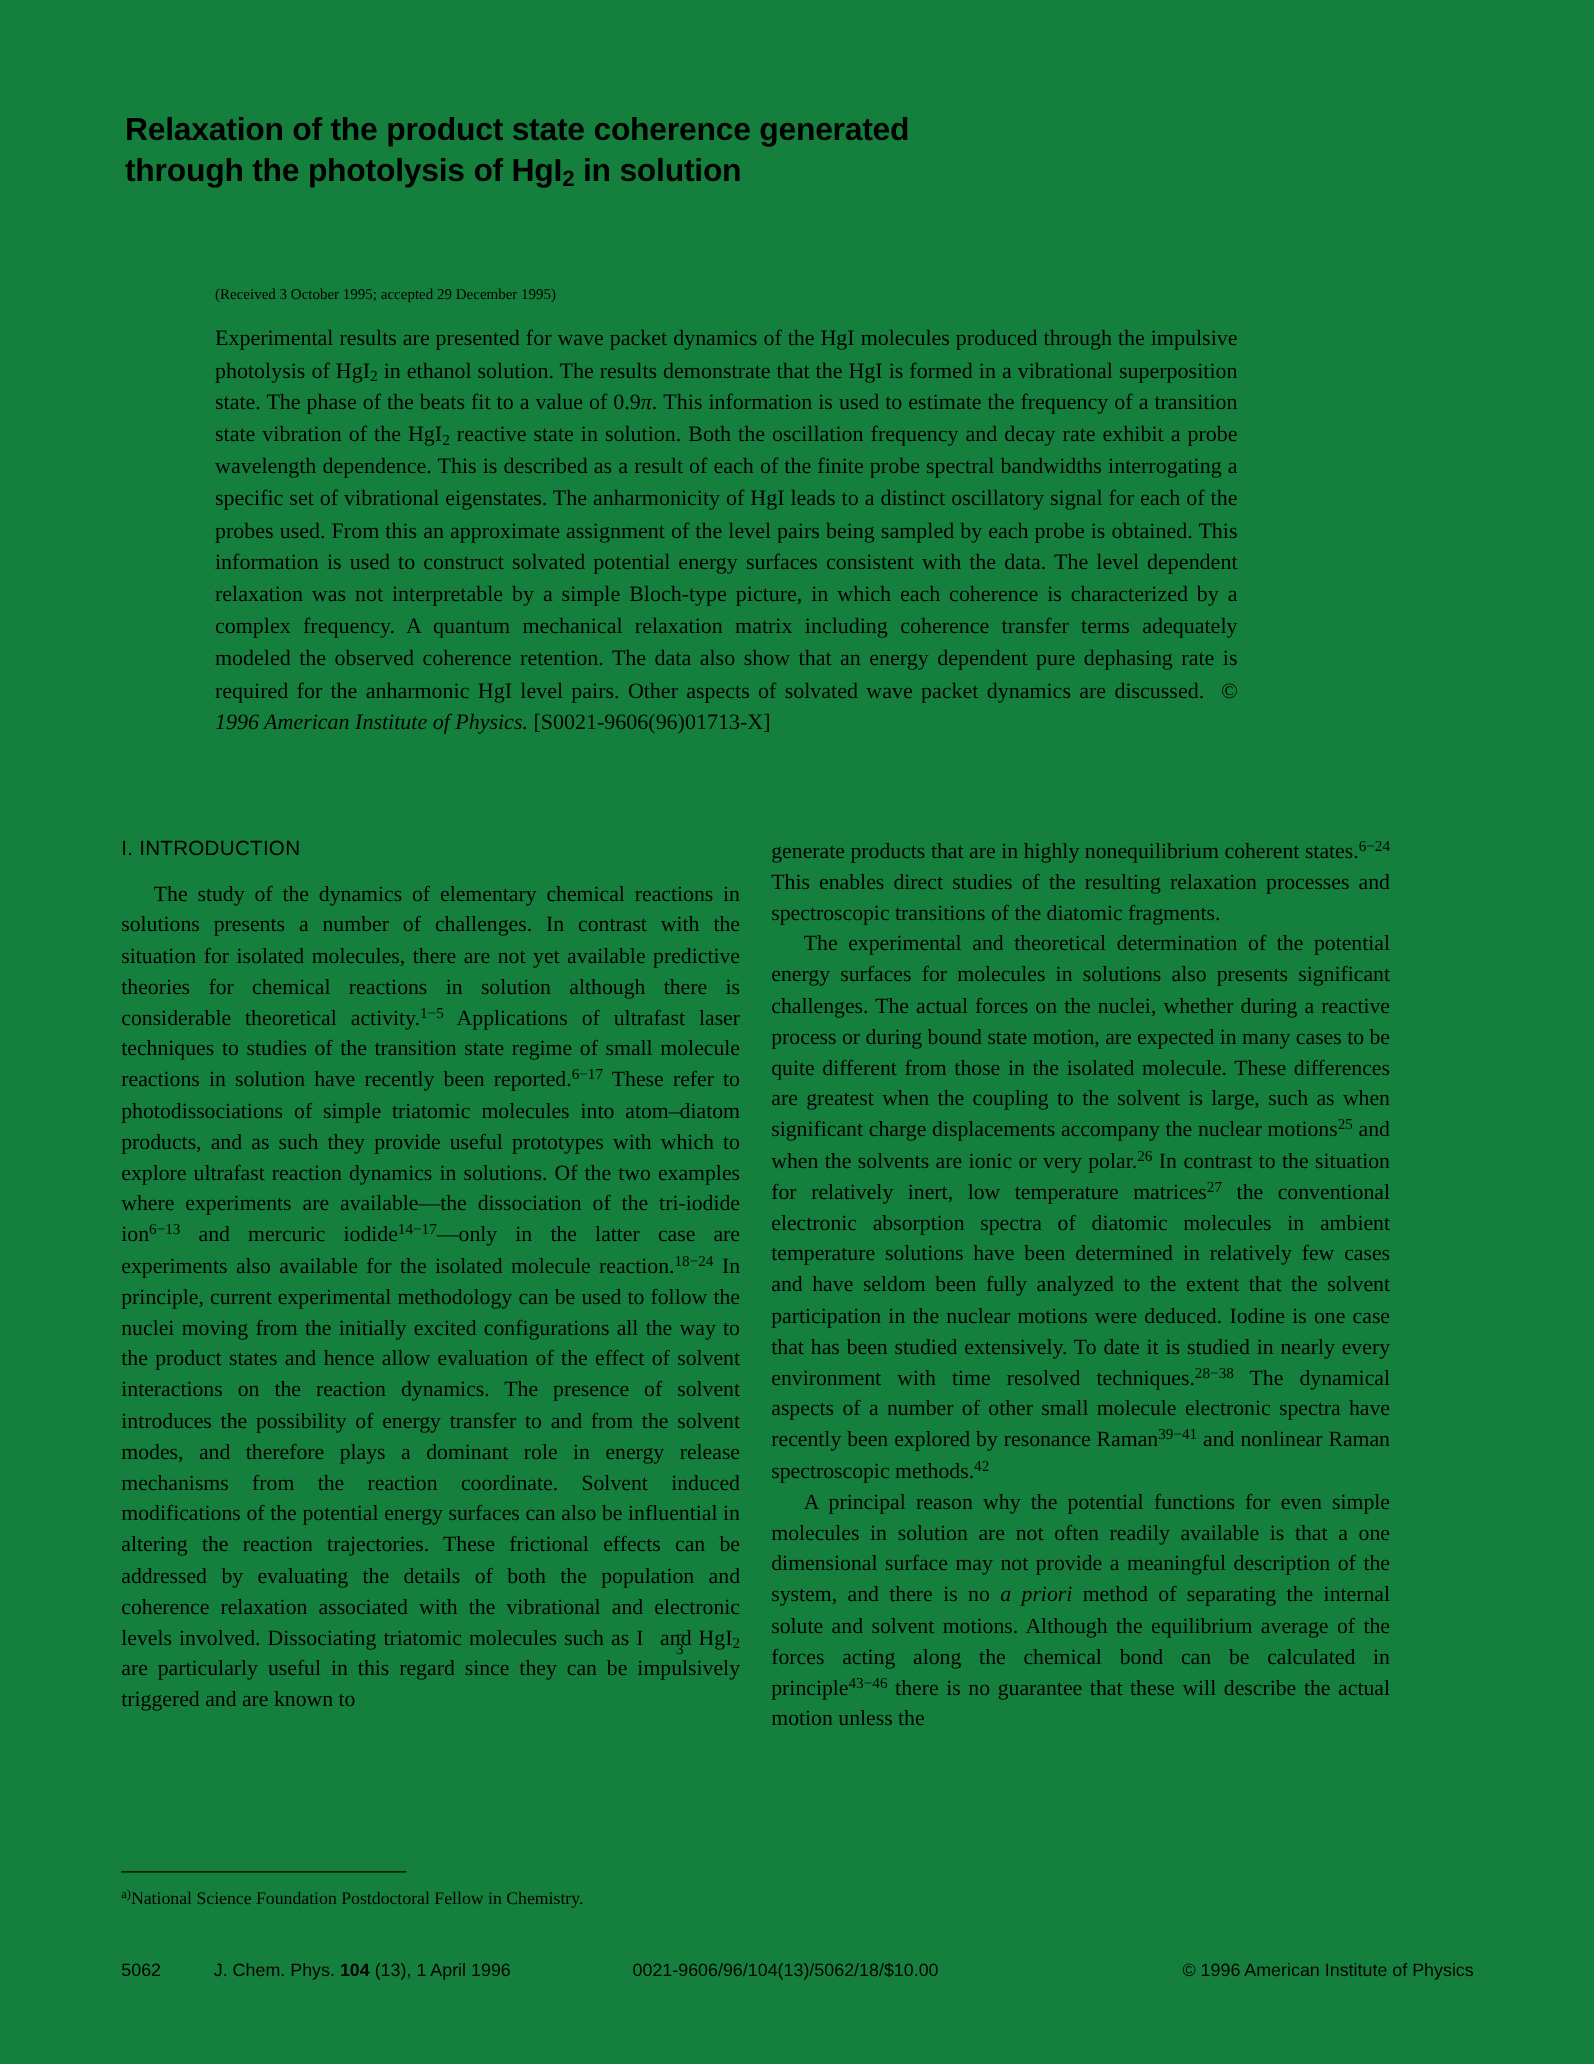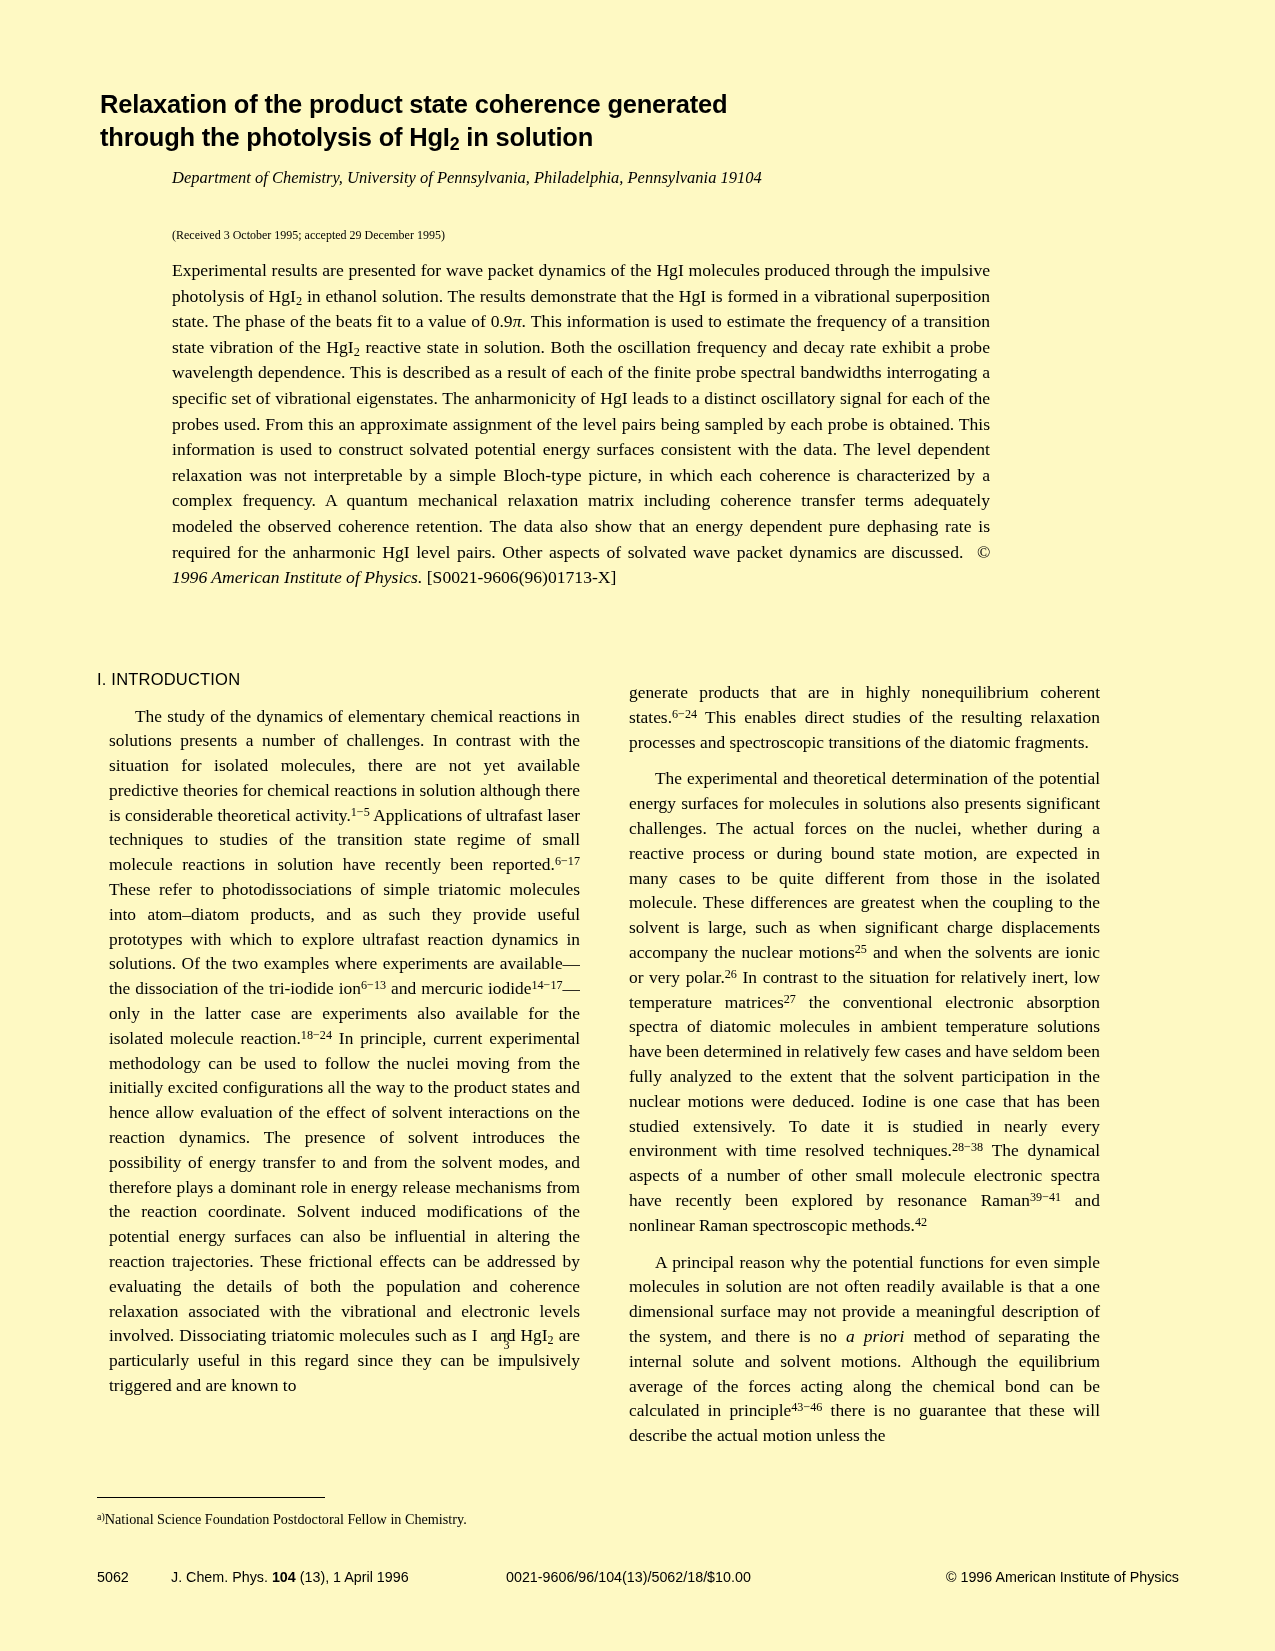--- a/index.html
+++ b/index.html
@@ -5,21 +5,21 @@
   html, body {
     margin: 0;
     padding: 0;
     background: #ffffff;
   }
   .page {
     position: relative;
     width: 1275px;
     height: 1651px;
     margin: 0 auto;
-    background: #fef9c3;
+    background: #15803d;
     color: #000000;
     font-family: "Liberation Serif", "DejaVu Serif", serif;
     overflow: hidden;
     box-sizing: border-box;
   }
 
   
   .title-block {
     position: absolute;
     left: 100px;
@@ -98,21 +98,21 @@
 
   .section-head {
     font-family: "Liberation Sans", "DejaVu Sans", sans-serif;
     font-weight: normal;
     font-size: 16.5px;
     letter-spacing: 0.2px;
     margin: 0 0 11px 0;
     text-align: left;
   }
   .col p {
-    margin: 12px;
+    margin: 0;
     text-indent: 26px;
   }
   .col p.noindent { text-indent: 0; }
 
   sup {
     font-size: 0.70em;
     vertical-align: 0.45em;
     line-height: 0;
   }
   sub {
@@ -180,21 +180,20 @@
 <div class="page">
 
   <div class="title-block">
     <h1 class="paper-title">
       <span>Relaxation of the product state coherence generated</span><br>
       <span>through the photolysis of HgI</span><sub>2</sub><span> in solution</span>
     </h1>
   </div>
 
   <div class="authors-block">
-    <p class="affiliation">Department of Chemistry, University of Pennsylvania, Philadelphia, Pennsylvania 19104</p>
   </div>
 
   <p class="received">(Received 3 October 1995; accepted 29 December 1995)</p>
 
   <p class="abstract"><span>Experimental results are presented for wave packet dynamics of the HgI molecules produced through the impulsive photolysis of HgI</span><sub>2</sub><span> in ethanol solution. The results demonstrate that the HgI is formed in a vibrational superposition state. The phase of the beats fit to a value of 0.9</span><span class="italic">π</span><span>. This information is used to estimate the frequency of a transition state vibration of the HgI</span><sub>2</sub><span> reactive state in solution. Both the oscillation frequency and decay rate exhibit a probe wavelength dependence. This is described as a result of each of the finite probe spectral bandwidths interrogating a specific set of vibrational eigenstates. The anharmonicity of HgI leads to a distinct oscillatory signal for each of the probes used. From this an approximate assignment of the level pairs being sampled by each probe is obtained. This information is used to construct solvated potential energy surfaces consistent with the data. The level dependent relaxation was not interpretable by a simple Bloch-type picture, in which each coherence is characterized by a complex frequency. A quantum mechanical relaxation matrix including coherence transfer terms adequately modeled the observed coherence retention. The data also show that an energy dependent pure dephasing rate is required for the anharmonic HgI level pairs. Other aspects of solvated wave packet dynamics are discussed.</span>&nbsp; <span class="italic">© 1996 American Institute of Physics.</span> <span>[S0021-9606(96)01713-X]</span></p>
 
   <div class="columns">
 
     <div class="col col-left">
       <h2 class="section-head">I. INTRODUCTION</h2>

